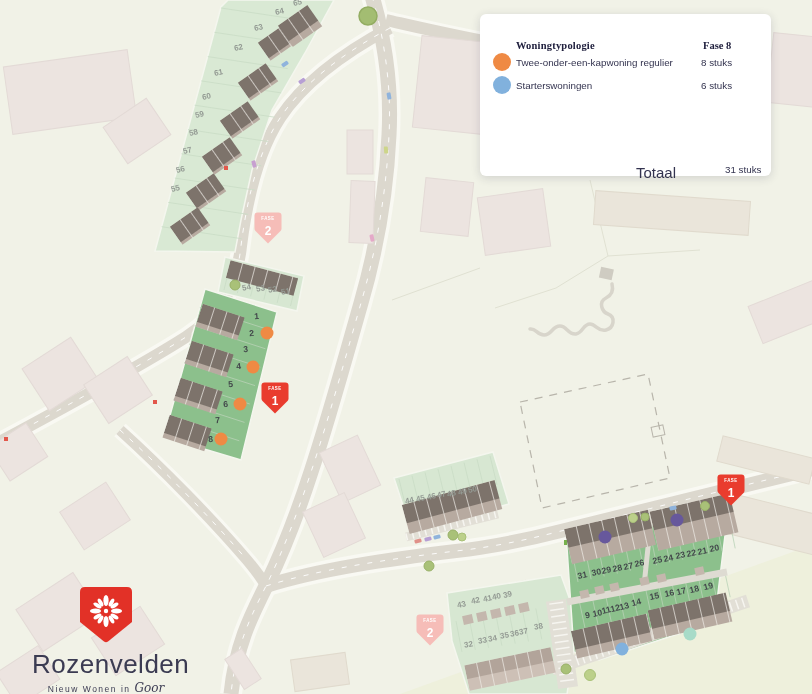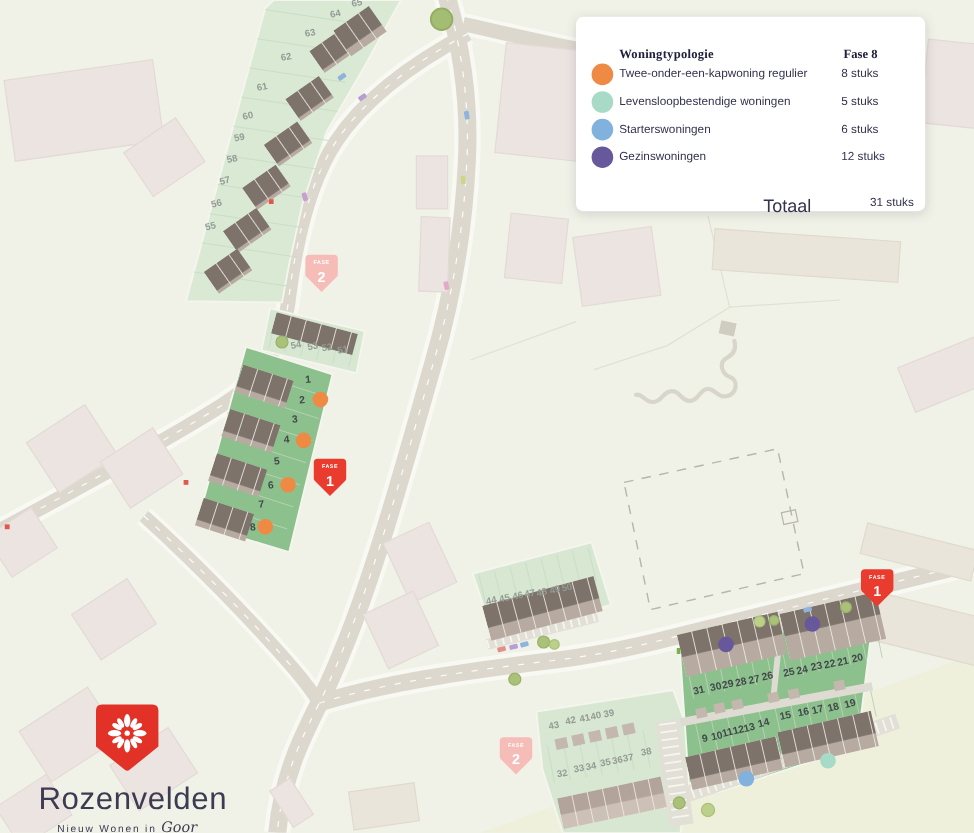--- a/index.html
+++ b/index.html
@@ -444,37 +444,27 @@
     <span class="ltitle">Woningtypologie</span>
     <span class="lphase">Fase 8</span>
   </div>
   <div class="lrows" id="lrows">
   <div class="lrow">
     <span class="ldot" style="background: rgb(239, 138, 68);"></span>
     <span class="llabel">Twee-onder-een-kapwoning regulier</span>
     <span class="lcount">8 stuks</span>
   </div>
 
-  <div class="lrow">
-    <span class="ldot" style="background: rgb(167, 219, 200);"></span>
-    <span class="llabel">Levensloopbestendige woningen</span>
-    <span class="lcount">5 stuks</span>
-  </div>
 
   <div class="lrow">
     <span class="ldot" style="background: rgb(129, 177, 221);"></span>
     <span class="llabel">Starterswoningen</span>
     <span class="lcount">6 stuks</span>
   </div>
 
-  <div class="lrow">
-    <span class="ldot" style="background: rgb(103, 88, 156);"></span>
-    <span class="llabel">Gezinswoningen</span>
-    <span class="lcount">12 stuks</span>
-  </div>
 </div>
   <div class="ltotal">
     <span class="ltotal-label">Totaal</span>
     <span class="ltotal-count">31 stuks</span>
   </div>
 </aside>
 
 <div class="logo">
   <svg width="56" height="58" viewBox="0 0 56 58" style="display:inline-block">
     <path d="M2,7 Q2,2 7,2 H49 Q54,2 54,7 V37 L30,56.5 Q28,58 26,56.5 L2,37 Z" fill="#e23127"></path>

